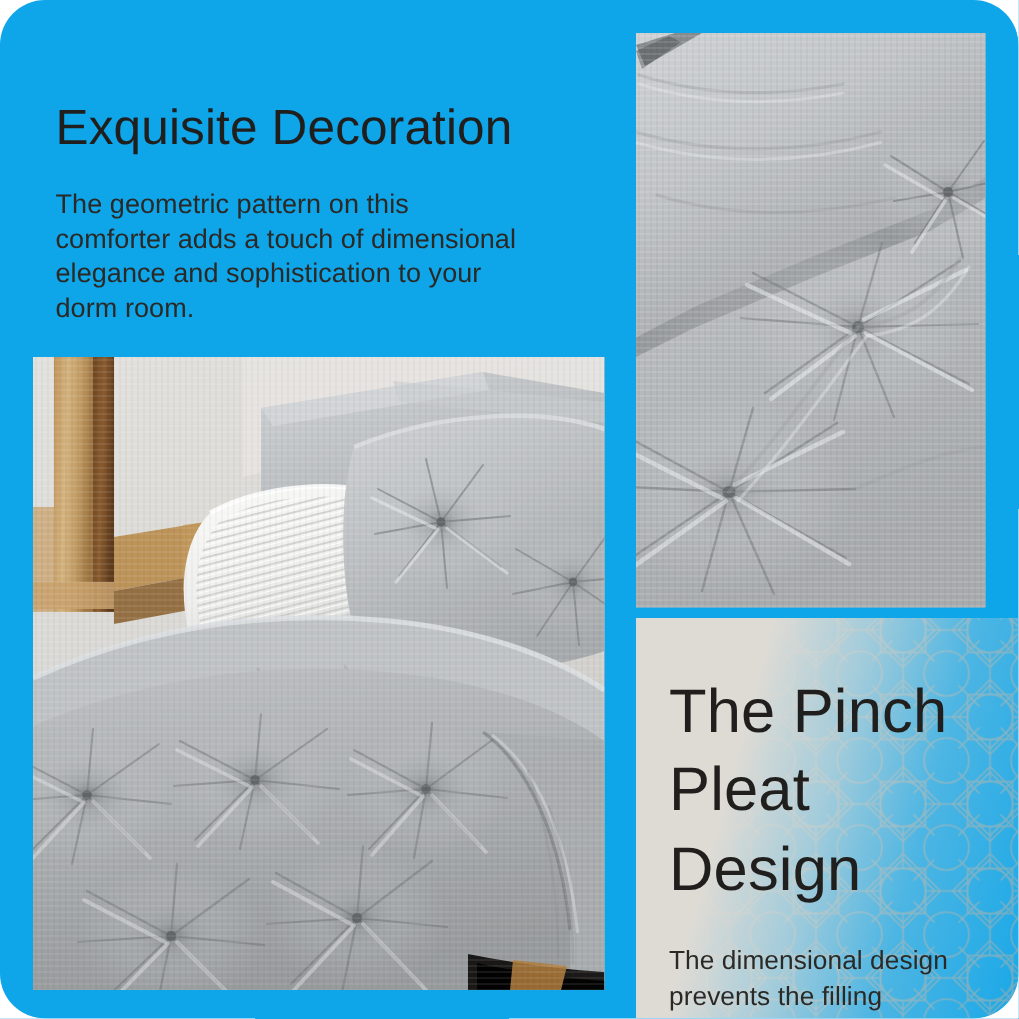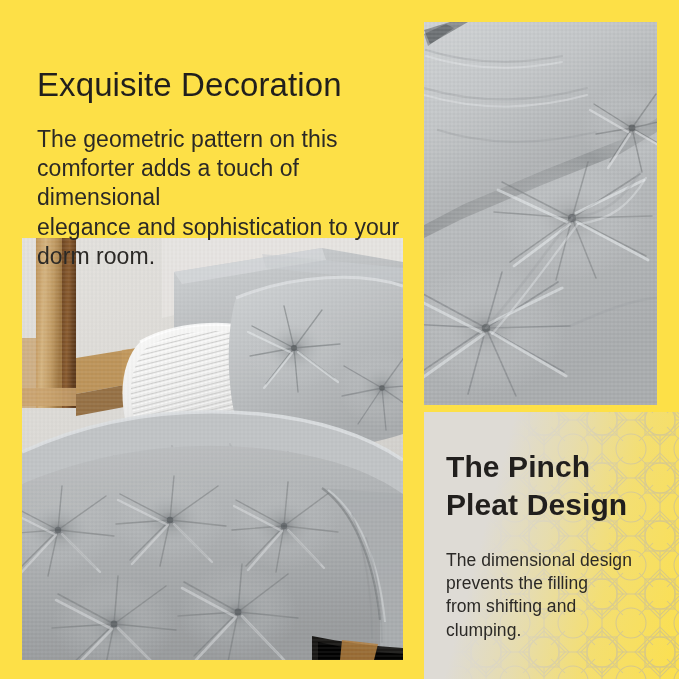--- a/index.html
+++ b/index.html
@@ -9,21 +9,22 @@
   }
   body {
     font-family: "Liberation Sans", sans-serif;
   }
 
   #poster {
     position: relative;
     width: 679px;
     height: 679px;
     overflow: hidden;
-    background: #fde047;
+    background: #0ea5e9;
+    border-radius: 30px;
   }
 
   
   .watermark {
     position: absolute;
     left: 424px;
     top: 412px;
     width: 255px;
     height: 267px;
     overflow: hidden;
@@ -65,28 +66,27 @@
   .headline {
     margin: 0;
     font-size: 33px;
     font-weight: 400;
     line-height: 1.18;
     letter-spacing: 0.1px;
     color: #211f1d;
     white-space: pre-line;
   }
   .block-br .headline {
-    font-size: 30px;
+    font-size: 41px;
     line-height: 1.28;
-    font-weight: bold;
   }
 
   .body-copy {
     margin: 0;
-    font-size: 23px;
+    font-size: 18px;
     font-weight: 400;
     line-height: 1.27;
     letter-spacing: 0.05px;
     color: #2b2926;
     white-space: pre-line;
   }
   .block-tl .body-copy { margin-top: 20px; }
   .block-br .body-copy { margin-top: 24px; font-size: 17.5px; line-height: 1.33; }
 
   

